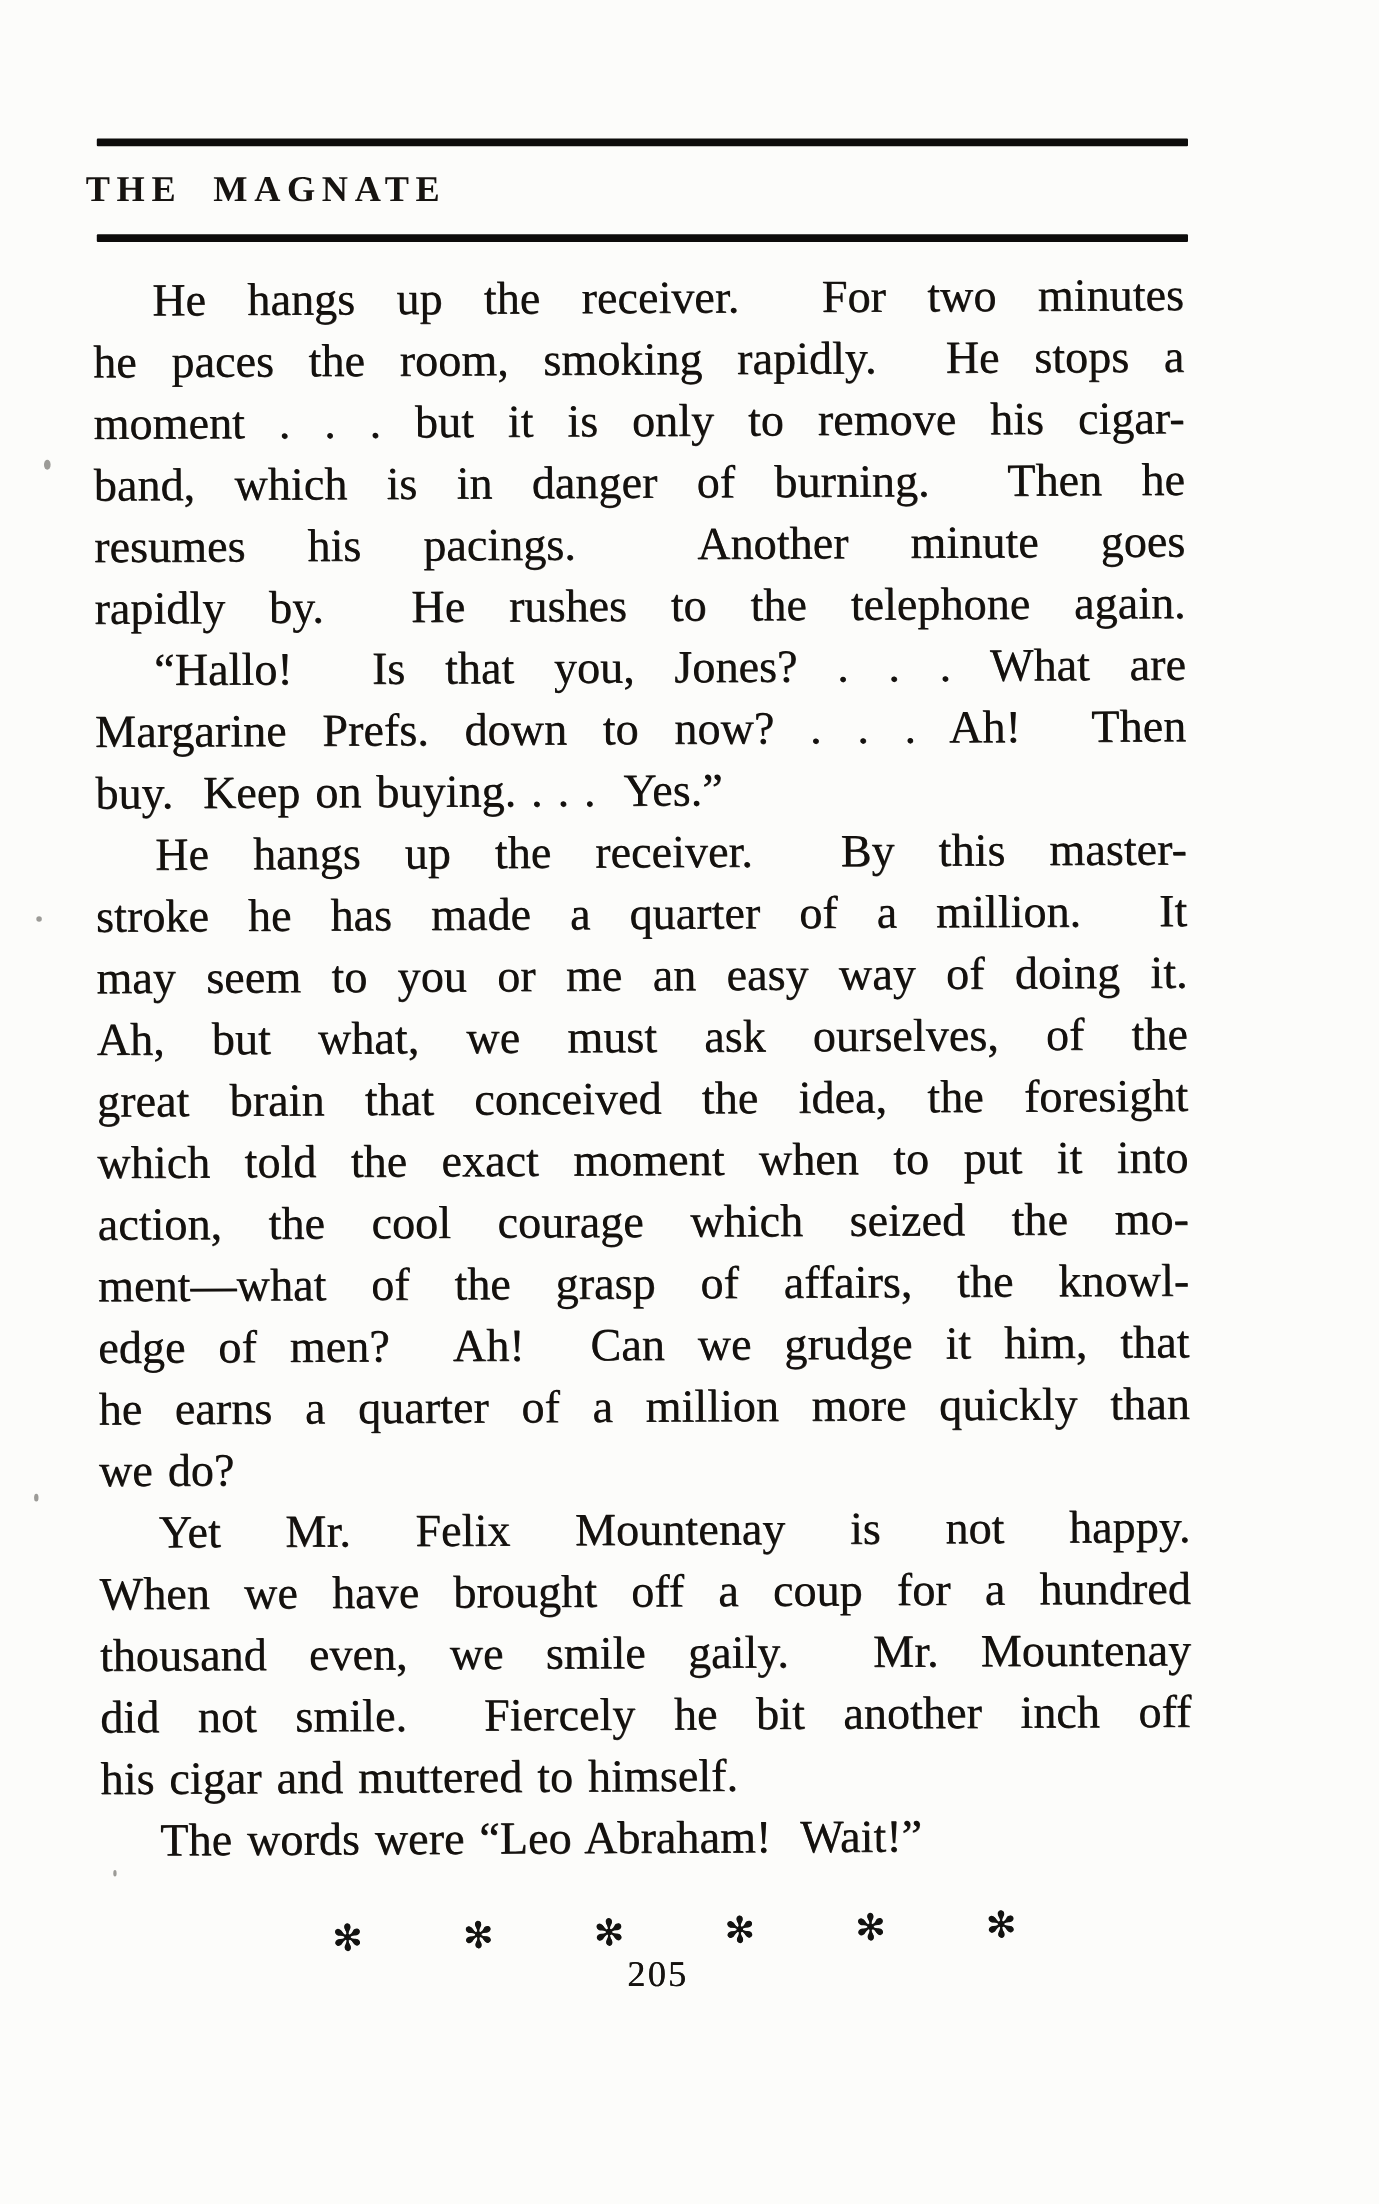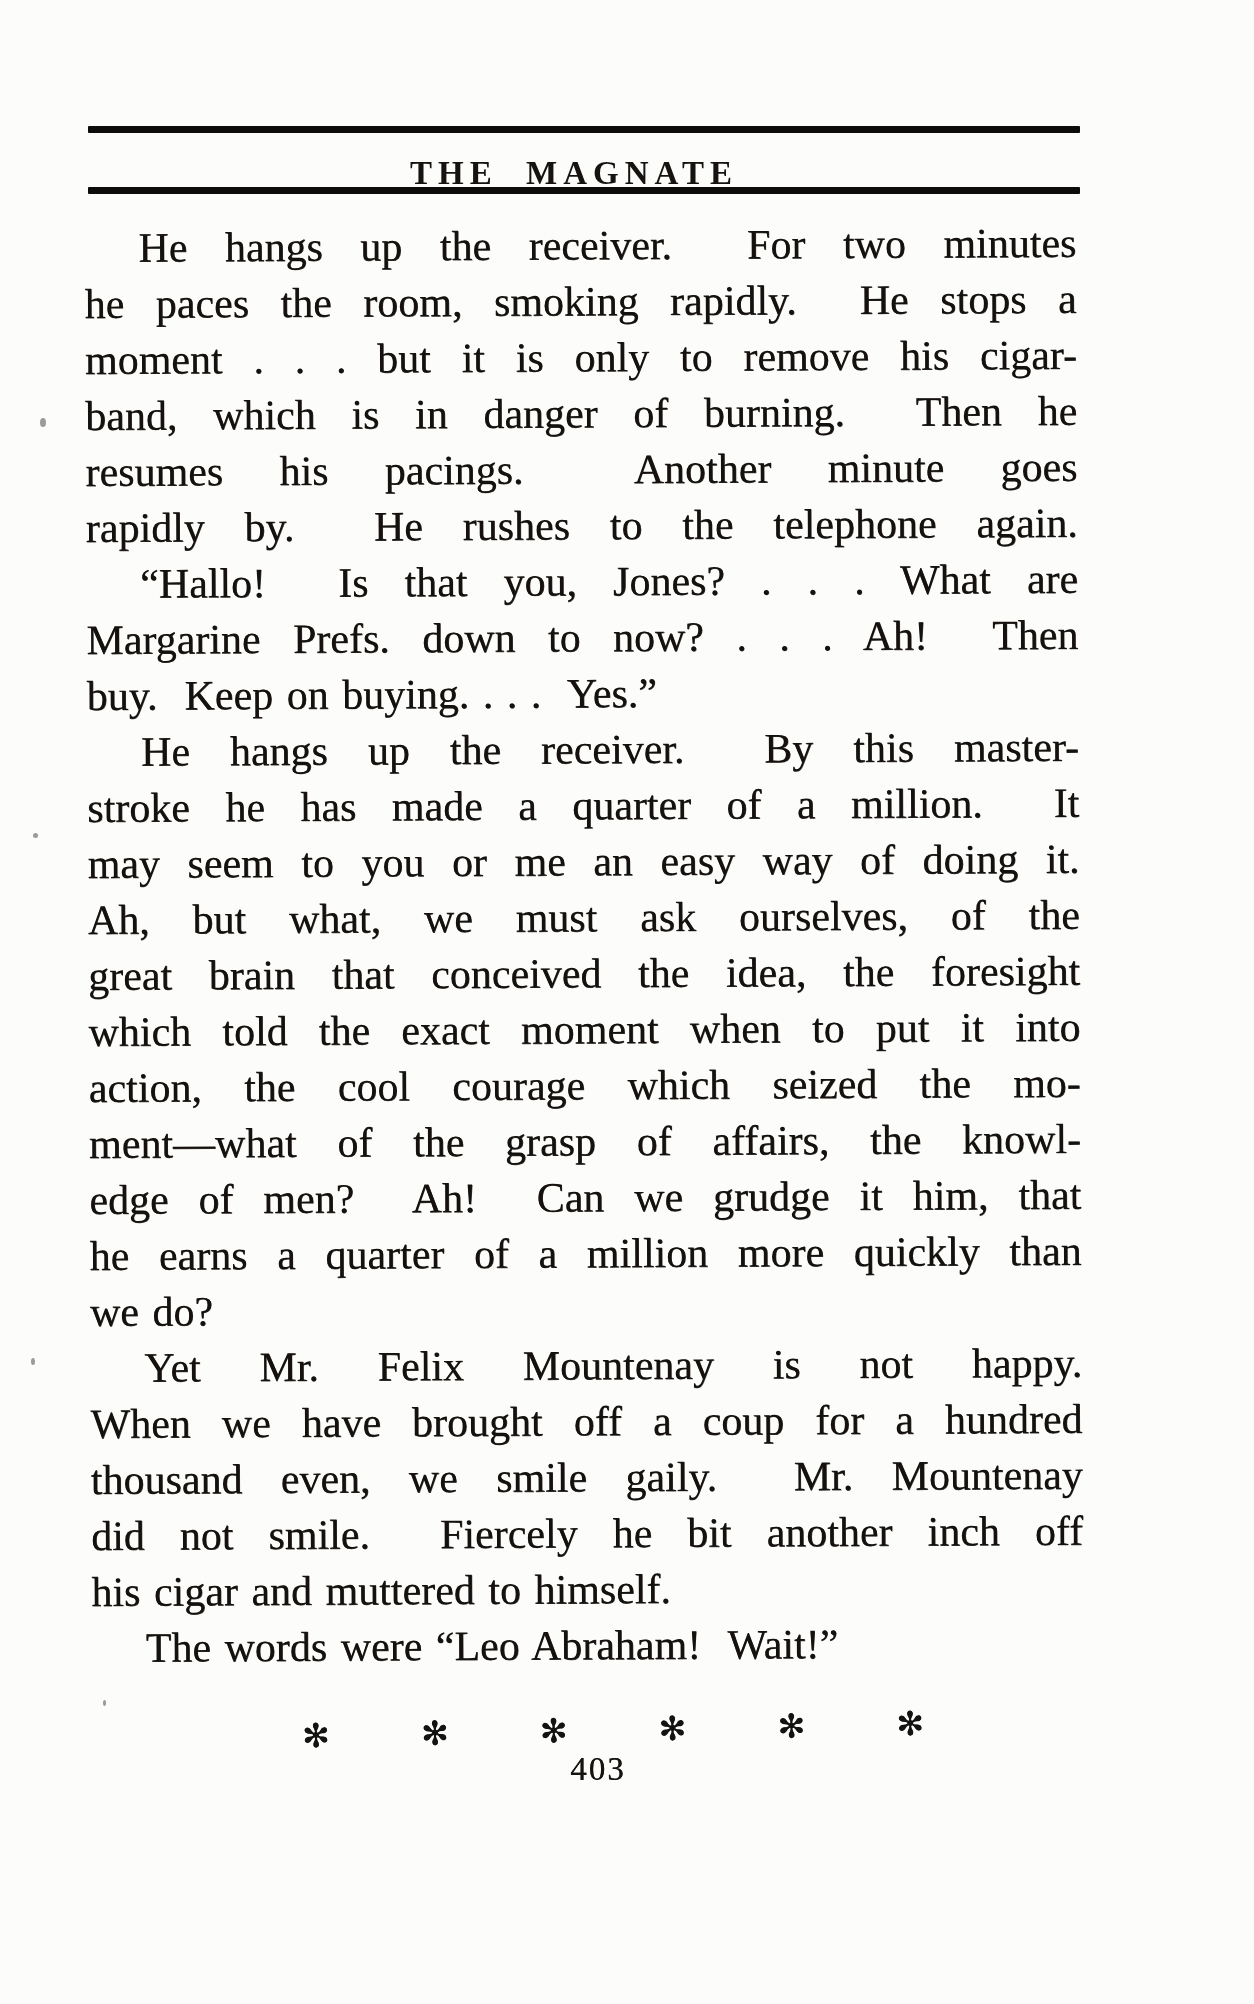--- a/index.html
+++ b/index.html
@@ -20,23 +20,23 @@
     left: 88px;
     top: 126px;
     width: 992px;
   }
   .rule {
     height: 7px;
     background: #0d0c0b;
     border-radius: 1px;
   }
   .running-head {
-    height: 54px;
+    height: 80px;
     line-height: 80px;
-    text-align: center;
+    text-align: left;
     font-family: "Liberation Serif", serif;
     font-size: 33px;
     font-weight: 700;
     letter-spacing: 6px;
     word-spacing: 14px;
     color: #161310;
     transform: translateX(-10px);
   }
   .body-text {
     margin-top: 26px;
@@ -156,16 +156,16 @@
 
     <div class="asterisk-row">
       <span class="ast">✻</span>
       <span class="ast">✻</span>
       <span class="ast">✻</span>
       <span class="ast">✻</span>
       <span class="ast">✻</span>
       <span class="ast">✻</span>
     </div>
 
-    <div class="page-number">403</div>
+    <div class="page-number">205</div>
 
   </div>
 </div>
 
 </body></html>

